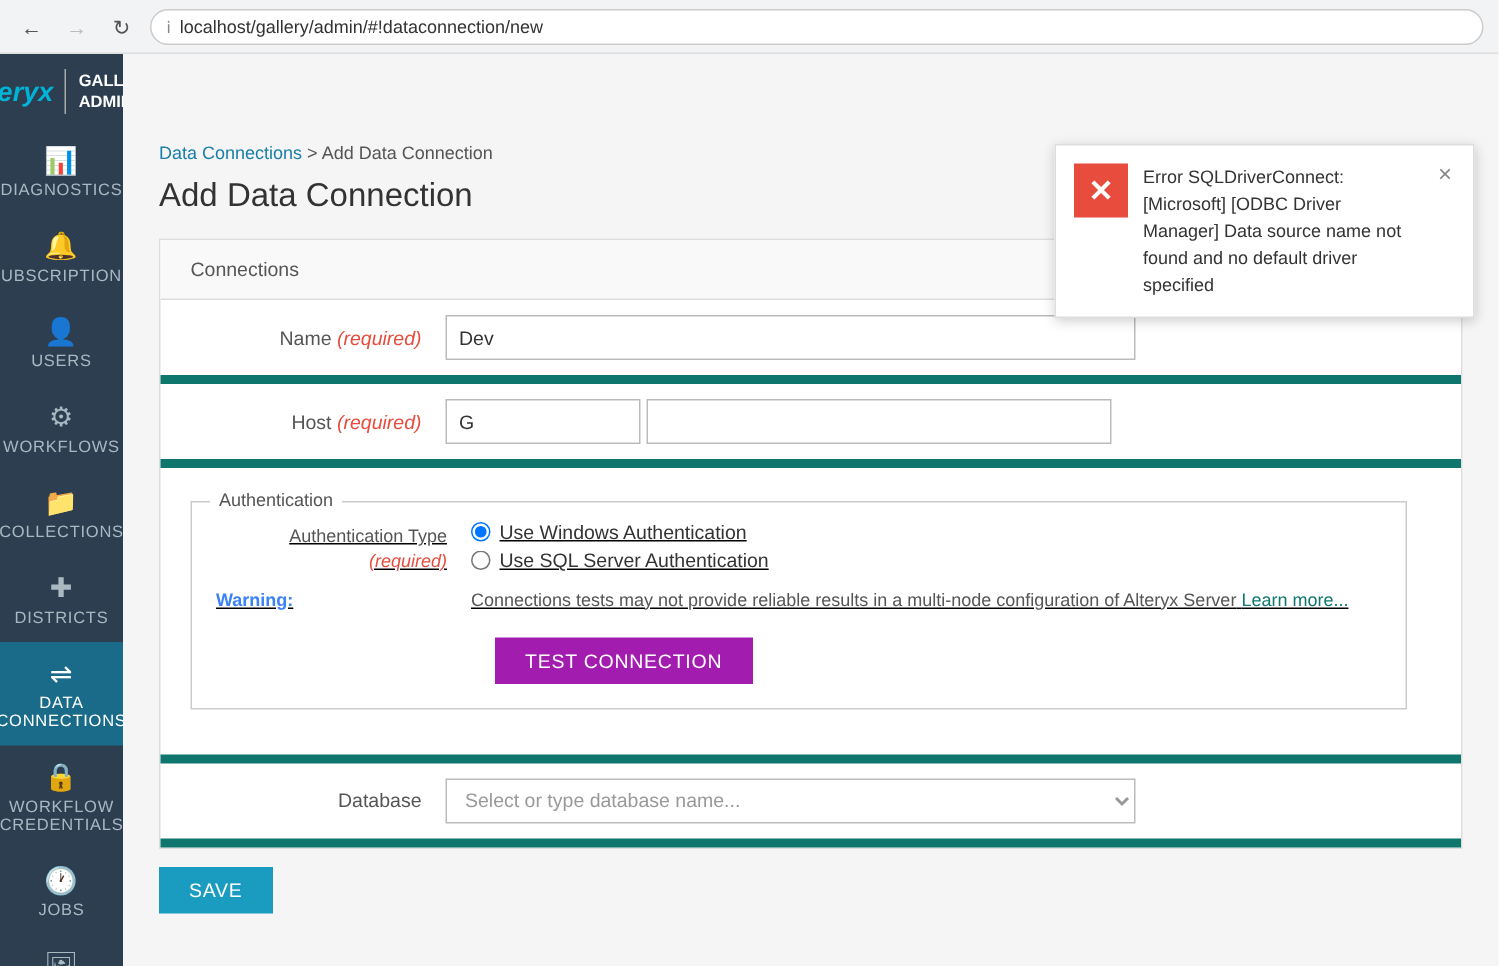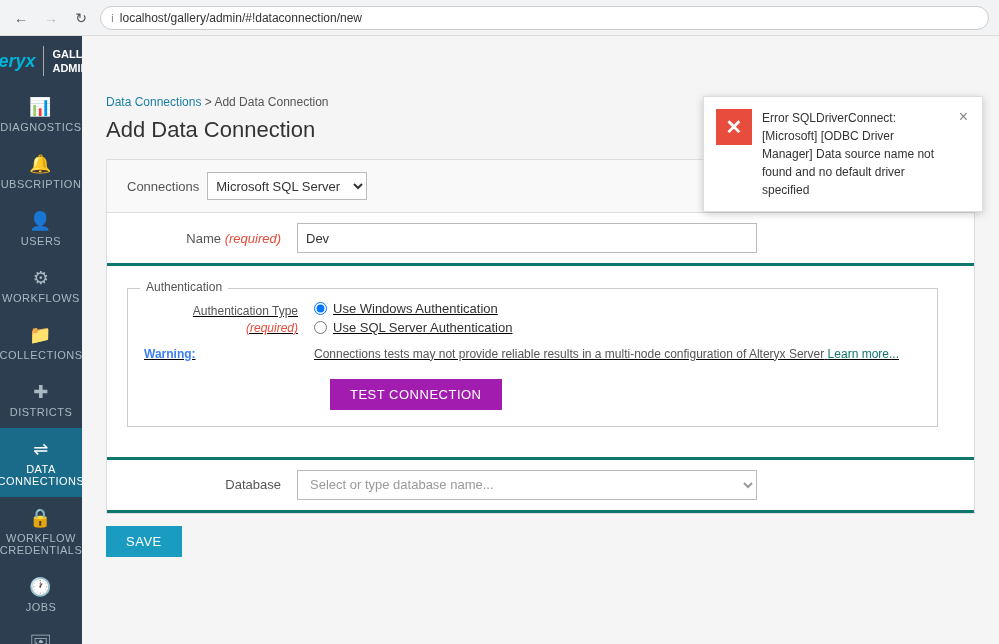--- a/index.html
+++ b/index.html
@@ -261,21 +261,21 @@
       background: #f9f9f9;
       padding: 12px 20px;
       display: flex;
       align-items: center;
       border-bottom: 1px solid #ddd;
     }
     .field-row {
       display: flex;
       align-items: center;
       padding: 10px 20px;
-      border-bottom: 3px solid #0f766e;
+      border-bottom: 6px solid #0f766e;
     }
   </style>
 </head>
 <body>
 
 <div class="browser-bar">
   <button class="browser-nav-btn">←</button>
   <button class="browser-nav-btn" disabled="">→</button>
   <button class="browser-nav-btn">↻</button>
   <div class="address-bar">
@@ -357,36 +357,38 @@
         <span>&gt;</span>
         <span>Add Data Connection</span>
       </div>
 
       <h1 class="page-title">Add Data Connection</h1>
 
       <div class="inline-form">
 
         <div class="connection-section">
           <span class="connection-label">Connections</span>
-          <select class="select-dropdown">
-            <option>Microsoft SQL Server</option>
-            <option>Oracle</option>
-            <option>MySQL</option>
-            <option>PostgreSQL</option>
-          </select>
         </div>
 
         <div class="field-row">
           <label class="form-label">
             <span>Name</span>
             <span class="required">(required)</span>
           </label>
           <input class="text-input" type="text" value="Dev" style="">
         </div>
 
+        <div class="field-row">
+          <label class="form-label">
+            <span>Host</span>
+            <span class="required">(required)</span>
+          </label>
+          <input class="text-input host-input-short" type="text" value="G" style="">
+          <input class="text-input host-input-long" type="text" value="" style="">
+        </div>
 
         <div class="field-row" style="align-items:flex-start; padding-right:0;">
           <div style="width:0; flex-shrink:0;"></div>
           <div style="flex:1; padding: 4px 16px 12px 0; text-decoration: underline;">
             <div class="auth-box">
               <span class="auth-legend">Authentication</span>
 
               <div class="auth-row">
                 <div class="auth-label">
                   <span>Authentication Type</span>

